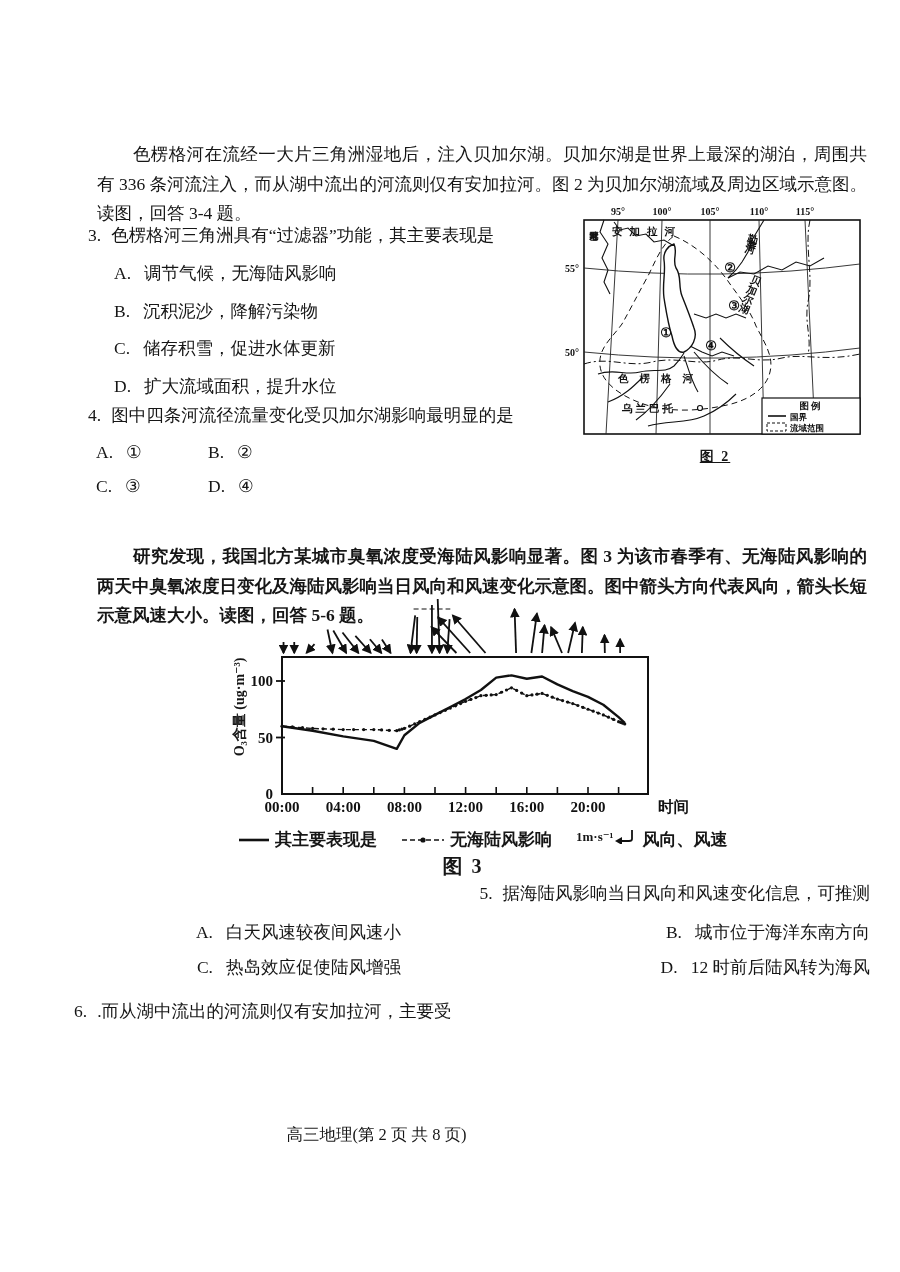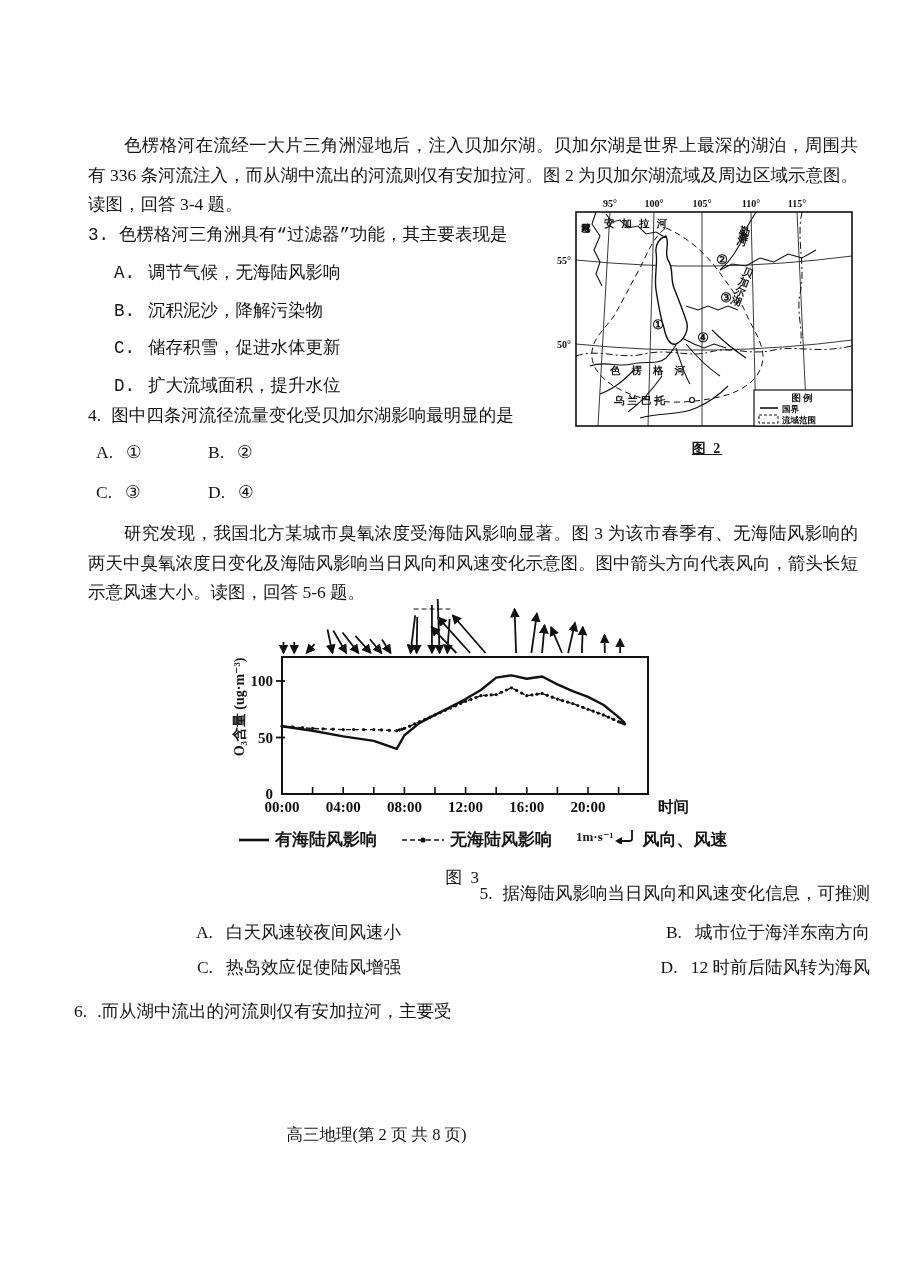--- a/index.html
+++ b/index.html
@@ -1,53 +1,53 @@
 <!DOCTYPE html>
 <html><head>
 <meta charset="utf-8">
 <style>
   html,body{margin:0;padding:0;background:#e8e8e8;}
   .page{position:relative;width:900px;height:1272px;margin:0 auto;background:#ffffff;
         font-family:"Liberation Serif","DejaVu Serif",serif;color:#161616;overflow:hidden;}
   .para{position:absolute;left:88px;width:770px;font-size:17.5px;line-height:29.5px;
-        text-align:justify;margin:0;}
+        text-align:justify;margin:9px;}
   .indent{text-indent:2.05em;}
   #para1{top:131px;}
-  #para2{top:519px;}
+  #para2{top:533px;font-weight:bold;}
   .q{position:absolute;left:88px;margin:0;font-size:17.5px;}
   .stem{font-size:17.5px;line-height:28px;}
   .qnum{margin-right:10px;}
   .opts-v{list-style:none;margin:10px 0 0 26px;padding:0;}
   .opts-v li{margin-bottom:9.5px;line-height:28px;}
   .opt-label{margin-right:13px;}
-  .opts-grid{display:grid;margin-top:13px;row-gap:19px;}
-  #q3{top:221px;width:470px;font-family:Liberation Mono, monospace;}
+  .opts-grid{display:grid;margin-top:13px;row-gap:13px;}
+  #q3{top:221px;width:470px;}
   #q4{top:401px;width:460px;}
   #q4 .opts-grid{grid-template-columns:112px auto;width:280px;margin-left:8px;}
   #q5{top:879px;width:782px;text-align:right;}
   #q5 .opts-grid{grid-template-columns:310px auto;margin-left:3px;row-gap:11px;}
   #q6{top:997px;left:74px;width:800px;}
   #q6 .opts-grid{grid-template-columns:332px auto;margin-left:2px;row-gap:13px;}
   
-  #fig2{position:absolute;left:548px;top:190px;width:302px;margin:8px;text-decoration:underline;}
+  #fig2{position:absolute;left:548px;top:190px;width:302px;margin:16px;text-decoration:underline;}
   #fig2 svg{display:block;}
   #fig2 figcaption{text-align:center;font-size:14px;font-weight:700;margin-top:2px;letter-spacing:2px;}
   .map-t{font-weight:700;fill:#111;}
   .vtext{writing-mode:vertical-rl;}
   
   #fig3{position:absolute;left:228px;top:597px;width:470px;margin:0;}
   #fig3 svg.main{display:block;}
   .ylabel{position:absolute;left:-62px;top:100px;width:150px;height:20px;transform:rotate(-90deg);
           text-align:center;font-size:14px;font-weight:700;white-space:nowrap;}
   .legend-row{display:flex;align-items:center;gap:24px;margin:1px 0 0 10px;
               font-size:17px;font-weight:700;white-space:nowrap;}
   .leg-item{display:flex;align-items:center;gap:5px;}
   .wind-key{display:flex;flex-direction:row;align-items:center;line-height:1;margin-top:-6px;}
   .wind-scale{font-size:13px;font-weight:700;}
-  #fig3 figcaption{text-align:center;font-size:17px;font-weight:400;margin-top:15px;letter-spacing:2px;}
+  #fig3 figcaption{text-align:center;font-size:20px;font-weight:700;margin-top:2px;letter-spacing:2px;}
   .footer{position:absolute;top:1124px;left:0;width:753px;text-align:center;font-size:16.5px;}
 </style>
 </head>
 <body>
 
 <div class="page">
 
   <p class="para indent" id="para1">色楞格河在流经一大片三角洲湿地后，注入贝加尔湖。贝加尔湖是世界上最深的湖泊，周围共有 336 条河流注入，而从湖中流出的河流则仅有安加拉河。图 2 为贝加尔湖流域及周边区域示意图。读图，回答 3-4 题。</p>
 
   <section class="q" id="q3">
@@ -267,21 +267,21 @@
         <line x1="323.88000000000005" y1="56" x2="324.7873869142651" y2="30.01583849750351" stroke="#111" stroke-width="1.8" marker-end="url(#ah)"></line>
         <line x1="346.83000000000004" y1="56" x2="346.51585668412895" y2="38.002741487184956" stroke="#111" stroke-width="1.8" marker-end="url(#ah)"></line>
         <line x1="362.13000000000005" y1="56" x2="362.13000000000005" y2="42" stroke="#111" stroke-width="1.8" marker-end="url(#ah)"></line>
         <line x1="155.58" y1="12" x2="192.3" y2="12" stroke="#111" stroke-width="1.2" stroke-dasharray="5 3"></line>
       </svg>
     <div class="legend-row">
       <span class="leg-item">
         <svg width="32" height="10">
             <line x1="1" y1="5" x2="31" y2="5" stroke="#111" stroke-width="2.6"></line>
           </svg>
-        <span>有海陆风影响</span>
+        <span>其主要表现是</span>
       </span>
       <span class="leg-item">
         <svg width="44" height="10">
           <line x1="1" y1="5" x2="43" y2="5" stroke="#111" stroke-width="1.6" stroke-dasharray="5 3"></line>
           <circle cx="22" cy="5" r="2.6" fill="#111"></circle>
         </svg>
         <span>无海陆风影响</span>
       </span>
       <span class="leg-item">
         <span class="wind-key">

